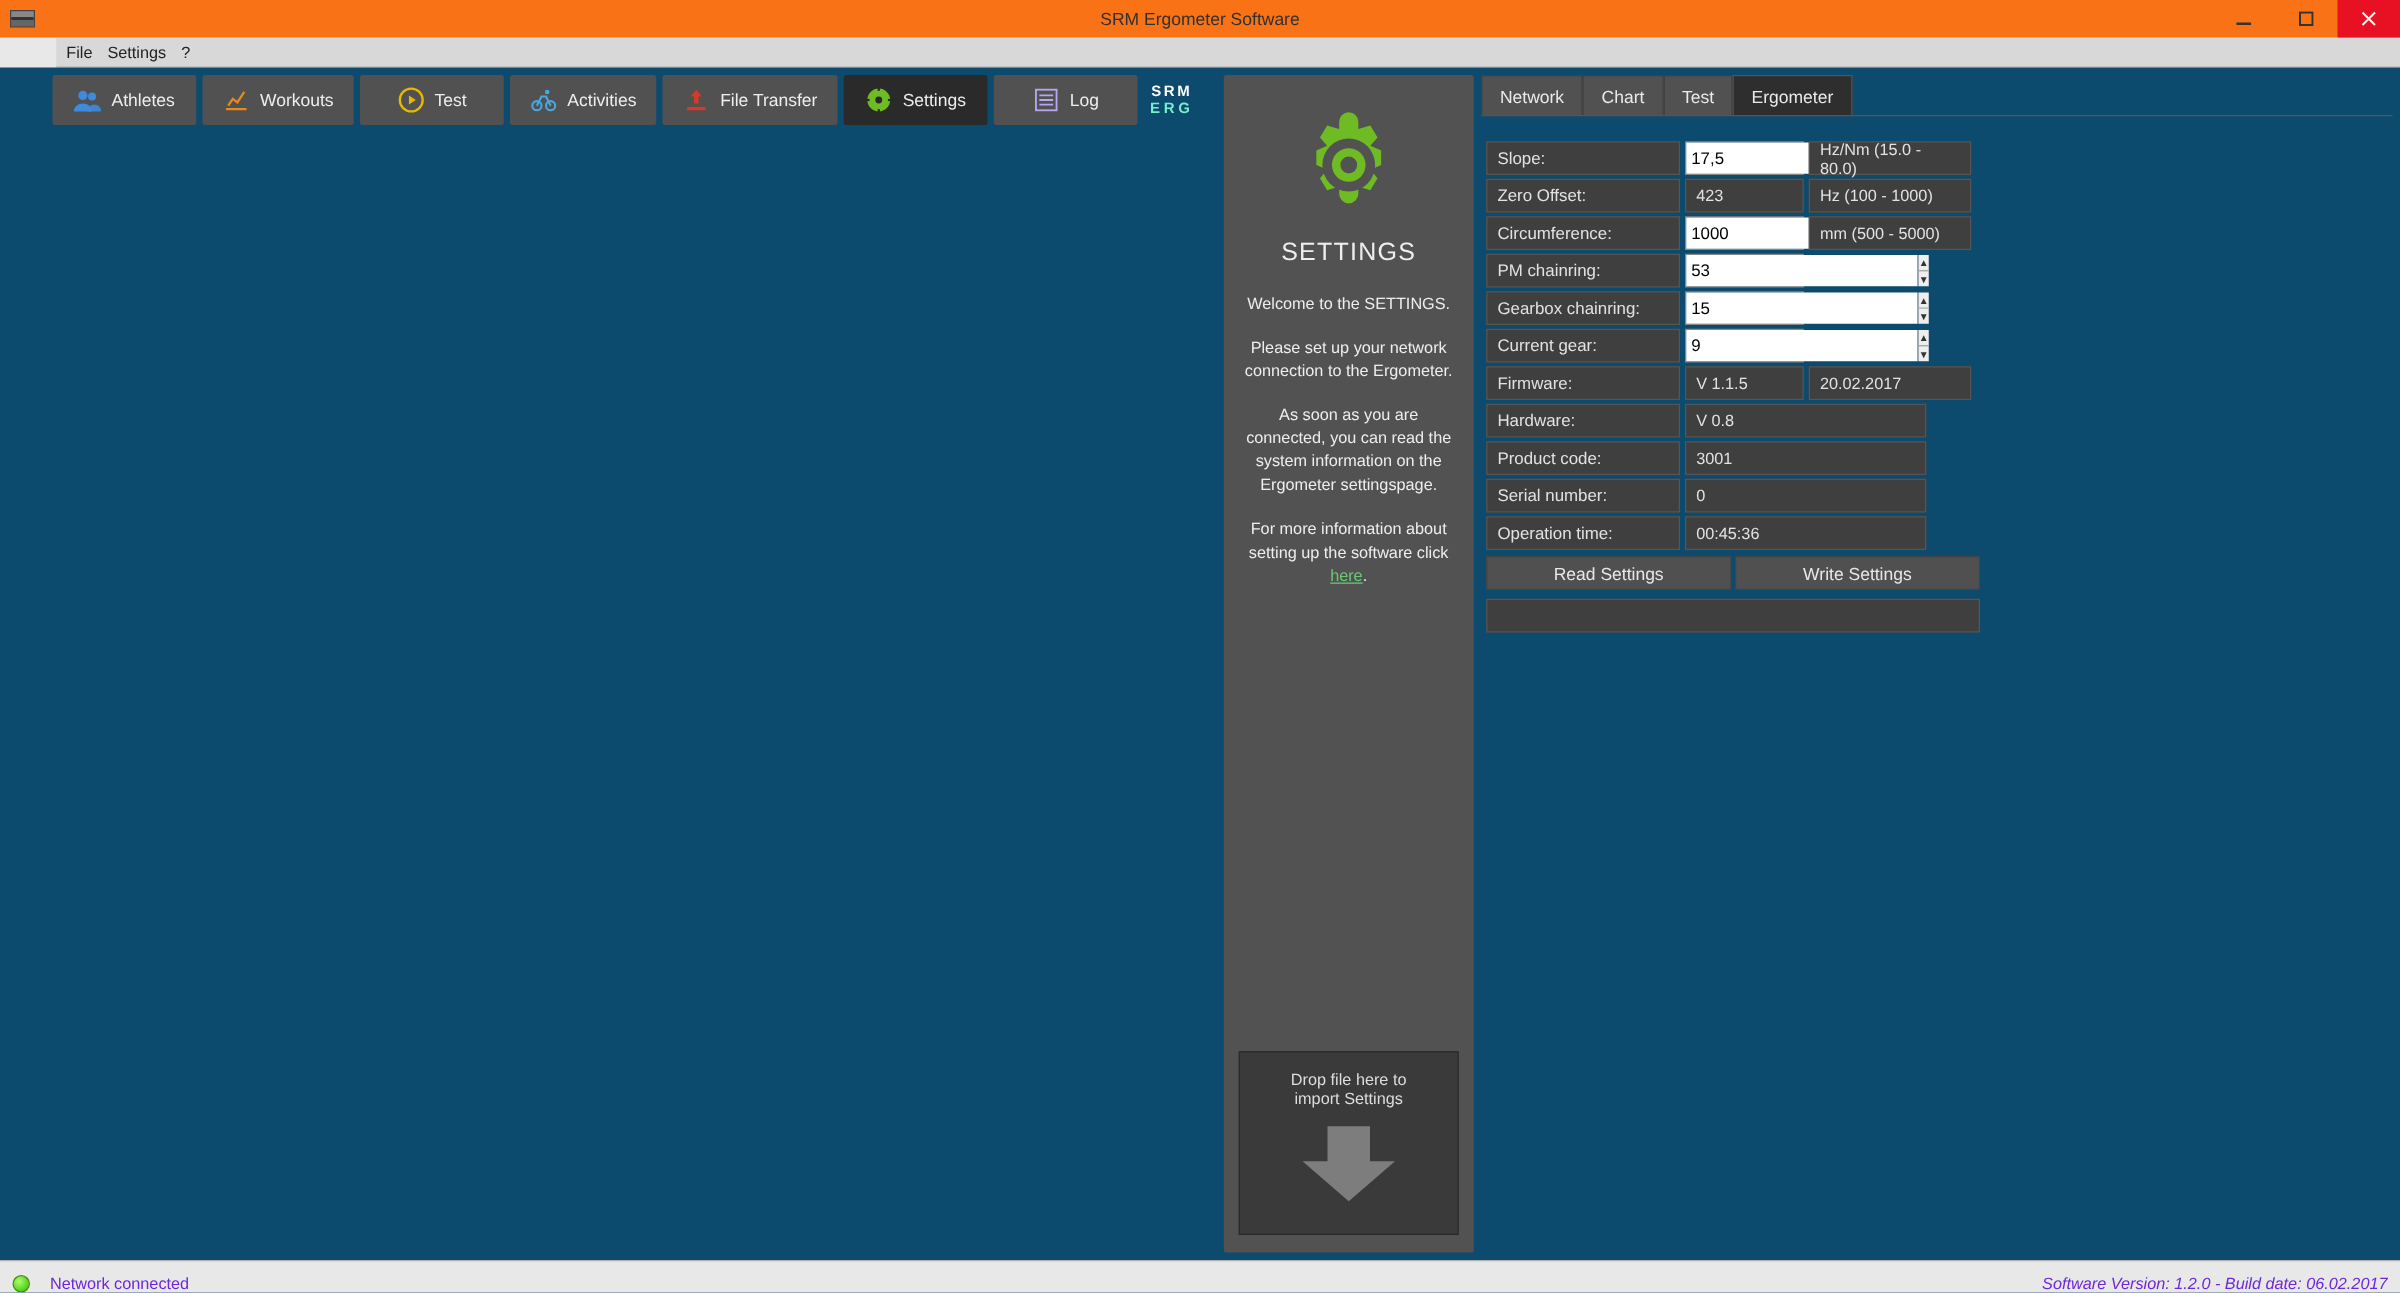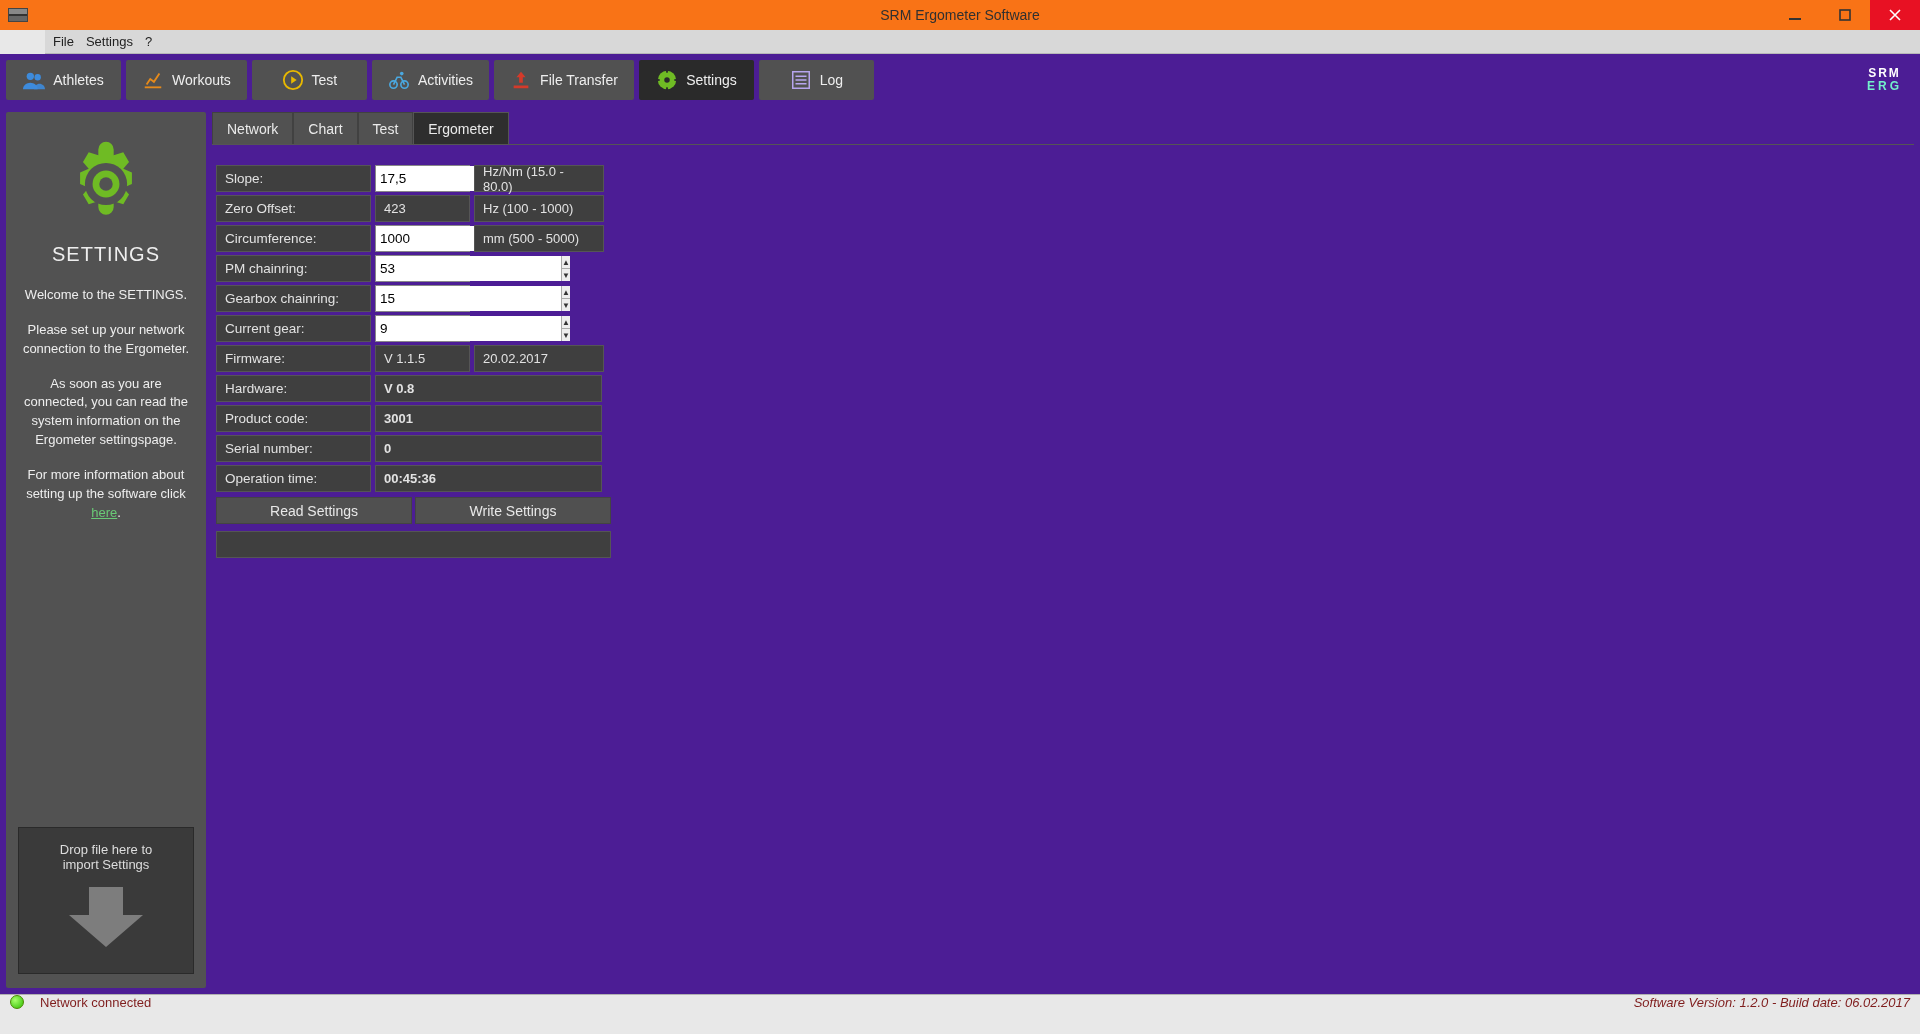--- a/index.html
+++ b/index.html
@@ -62,24 +62,25 @@
   padding-left: 8px;
   color: #222;
   font-size: 13px;
   margin-left: 45px;
 }
 .menubar .item { cursor: default; }
 
 
 .main {
   flex: 1;
-  background: #4c1d95;
-  display: flex;
-  flex-direction: column;
+  background: #0c4a6e;
+  display: flex;
+  flex-direction: row;
   position: relative;
+  padding-left: 36px;
 }
 
 
 .ribbon {
   height: 40px;
   margin: 6px;
   display: flex;
   align-items: stretch;
   gap: 5px;
 }
@@ -203,21 +204,21 @@
 }
 .val, .hint {
   background: #3f3f3f;
   border: 1px solid #555;
   color: #e2e2e2;
   display: flex; align-items: center;
   padding: 0 8px;
 }
 .val { width: 95px; }
 .hint { width: 130px; }
-.val.wide { width: 227px; font-weight: bold; }
+.val.wide { width: 193px; }
 
 .spin {
   width: 95px;
   display: flex;
   background: #fff;
   border: 1px solid #888;
 }
 .spin input {
   flex: 1;
   border: none;
@@ -258,27 +259,27 @@
 .status {
   width: 395px;
   height: 27px;
   background: #3f3f3f;
   border: 1px solid #555;
   margin-top: 4px;
 }
 
 
 .statusbar {
-  height: 40px;
+  height: 26px;
   background: #e8e8e8;
   border-top: 1px solid #b0b0b0;
   display: flex;
-  align-items: flex-start;
+  align-items: flex-end;
   padding: 0 10px;
-  color: #7f1d1d;
+  color: #6d28d9;
   font-size: 13px;
 }
 .statusbar .led {
   width: 14px; height: 14px;
   border-radius: 50%;
   background: radial-gradient(circle at 35% 35%, #a8ff6a, #2dbb00);
   border: 1px solid #4a8a00;
   margin-right: 16px;
 }
 .statusbar .right { margin-left: auto; font-style: italic; }

